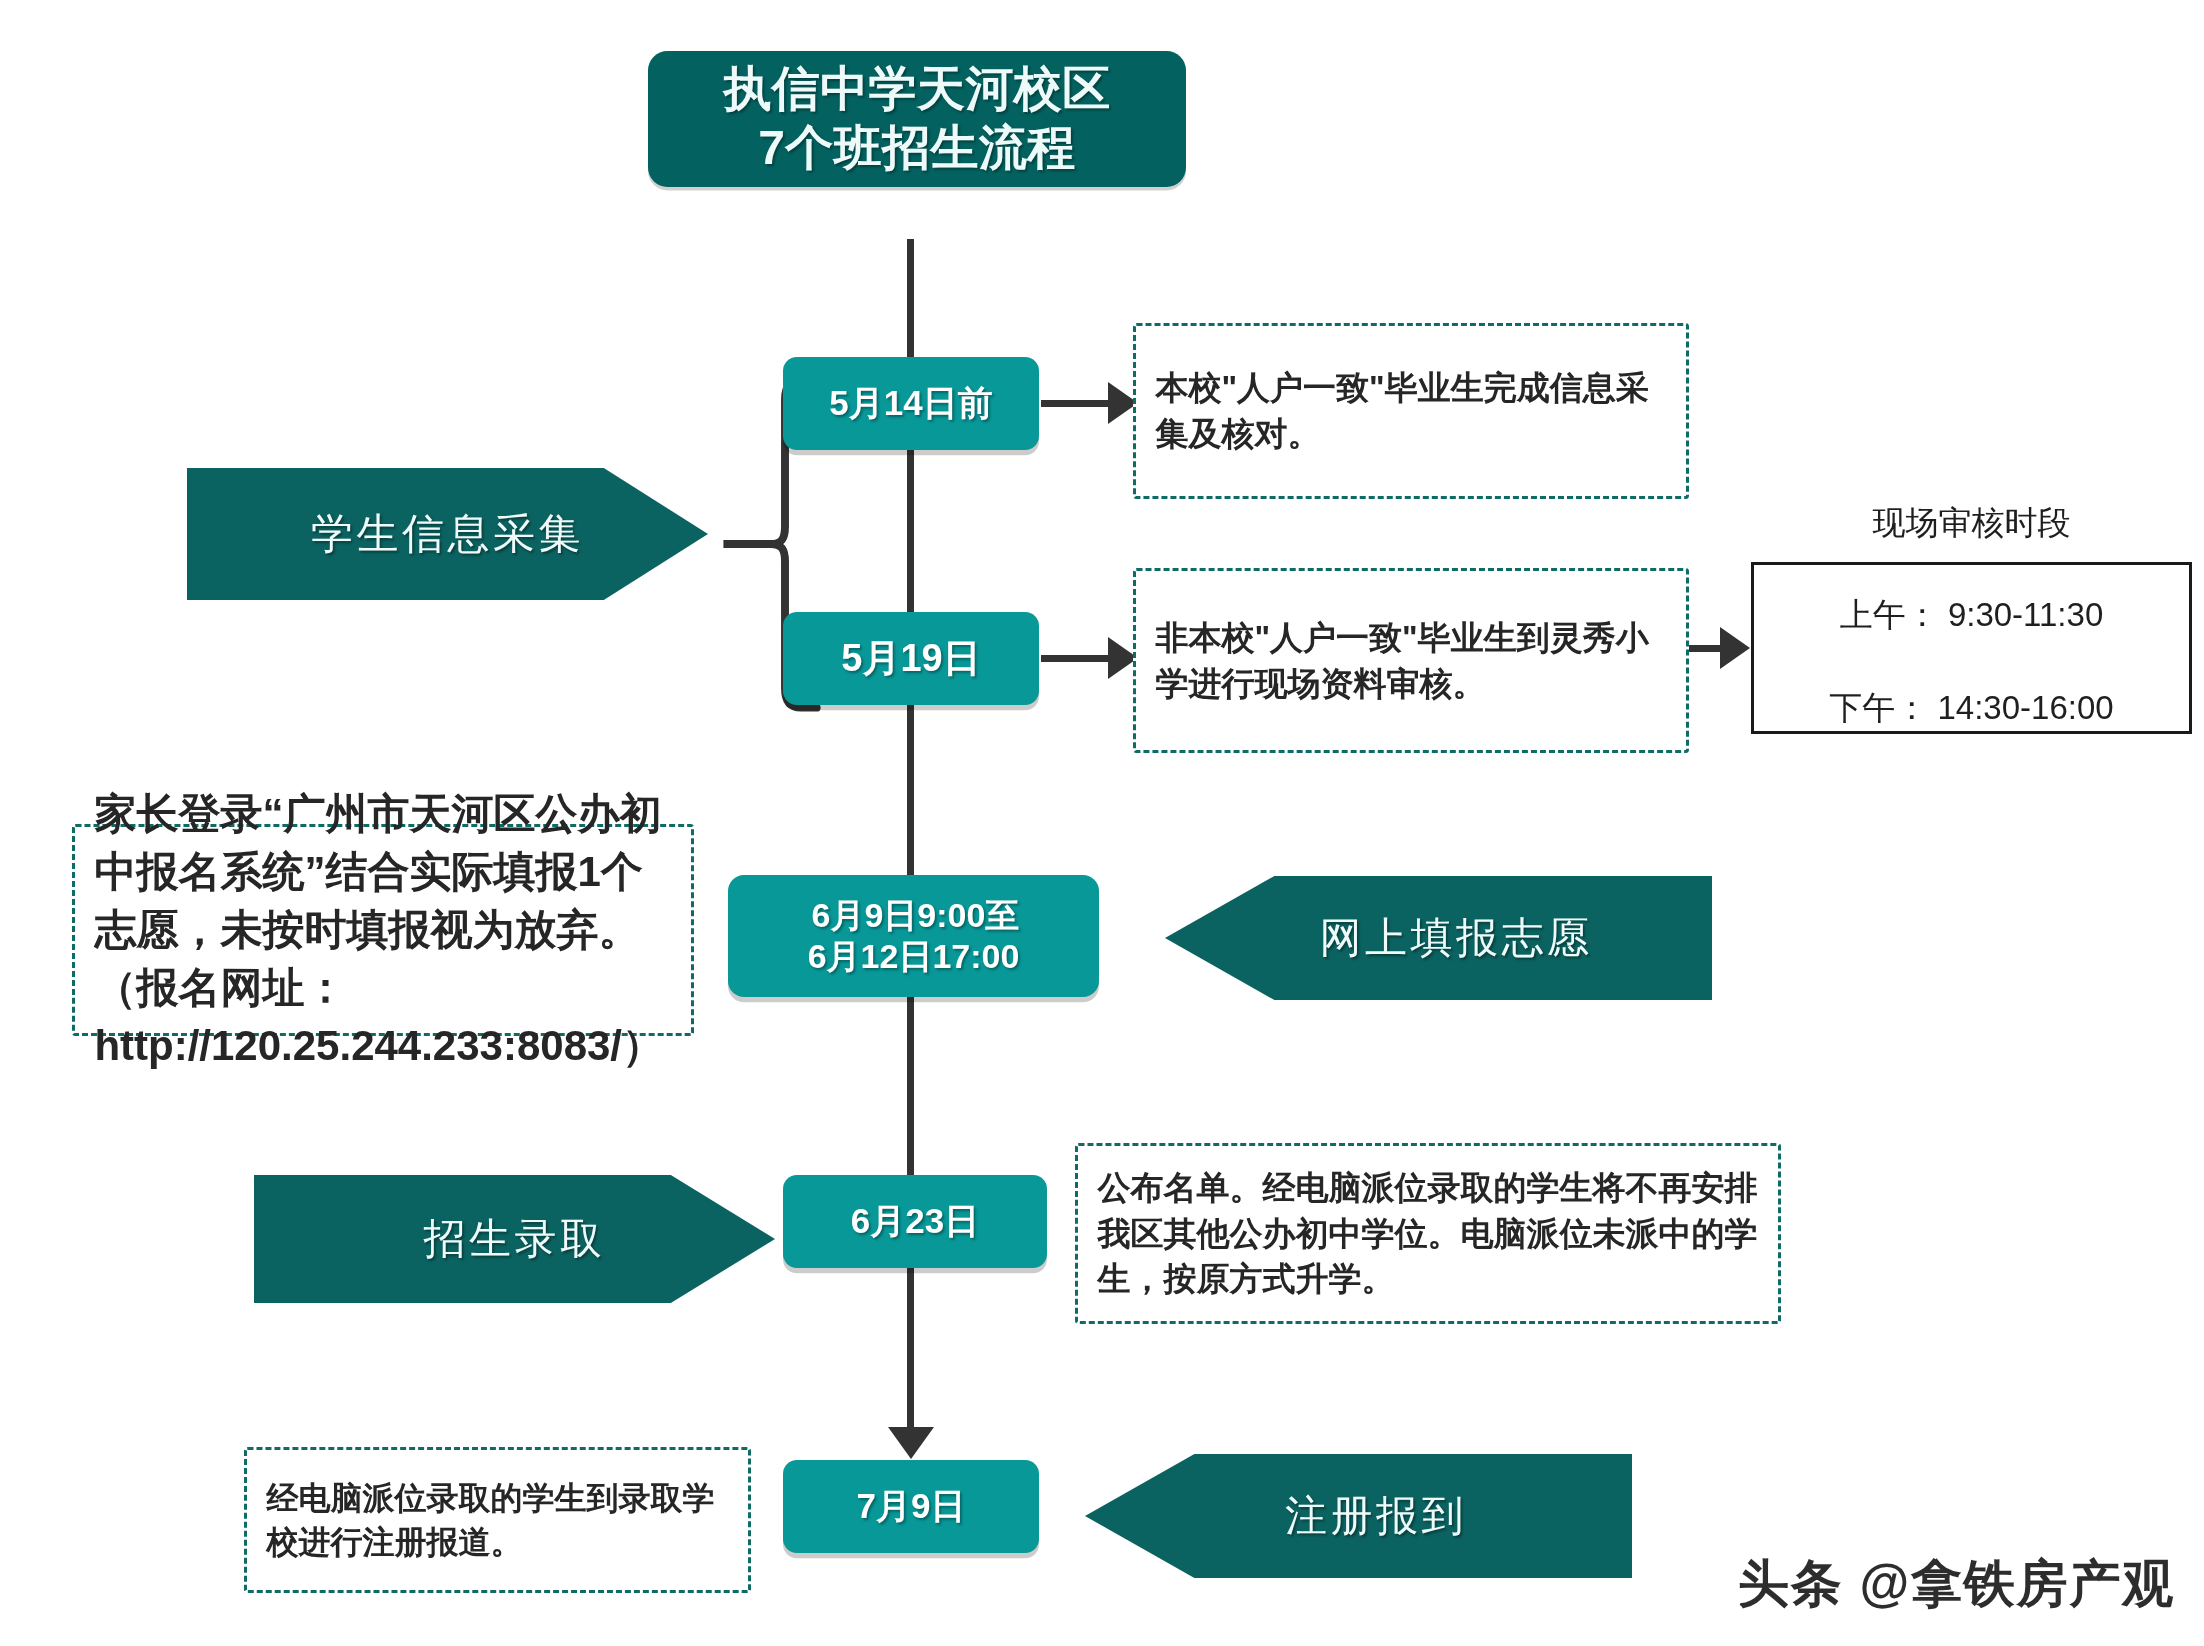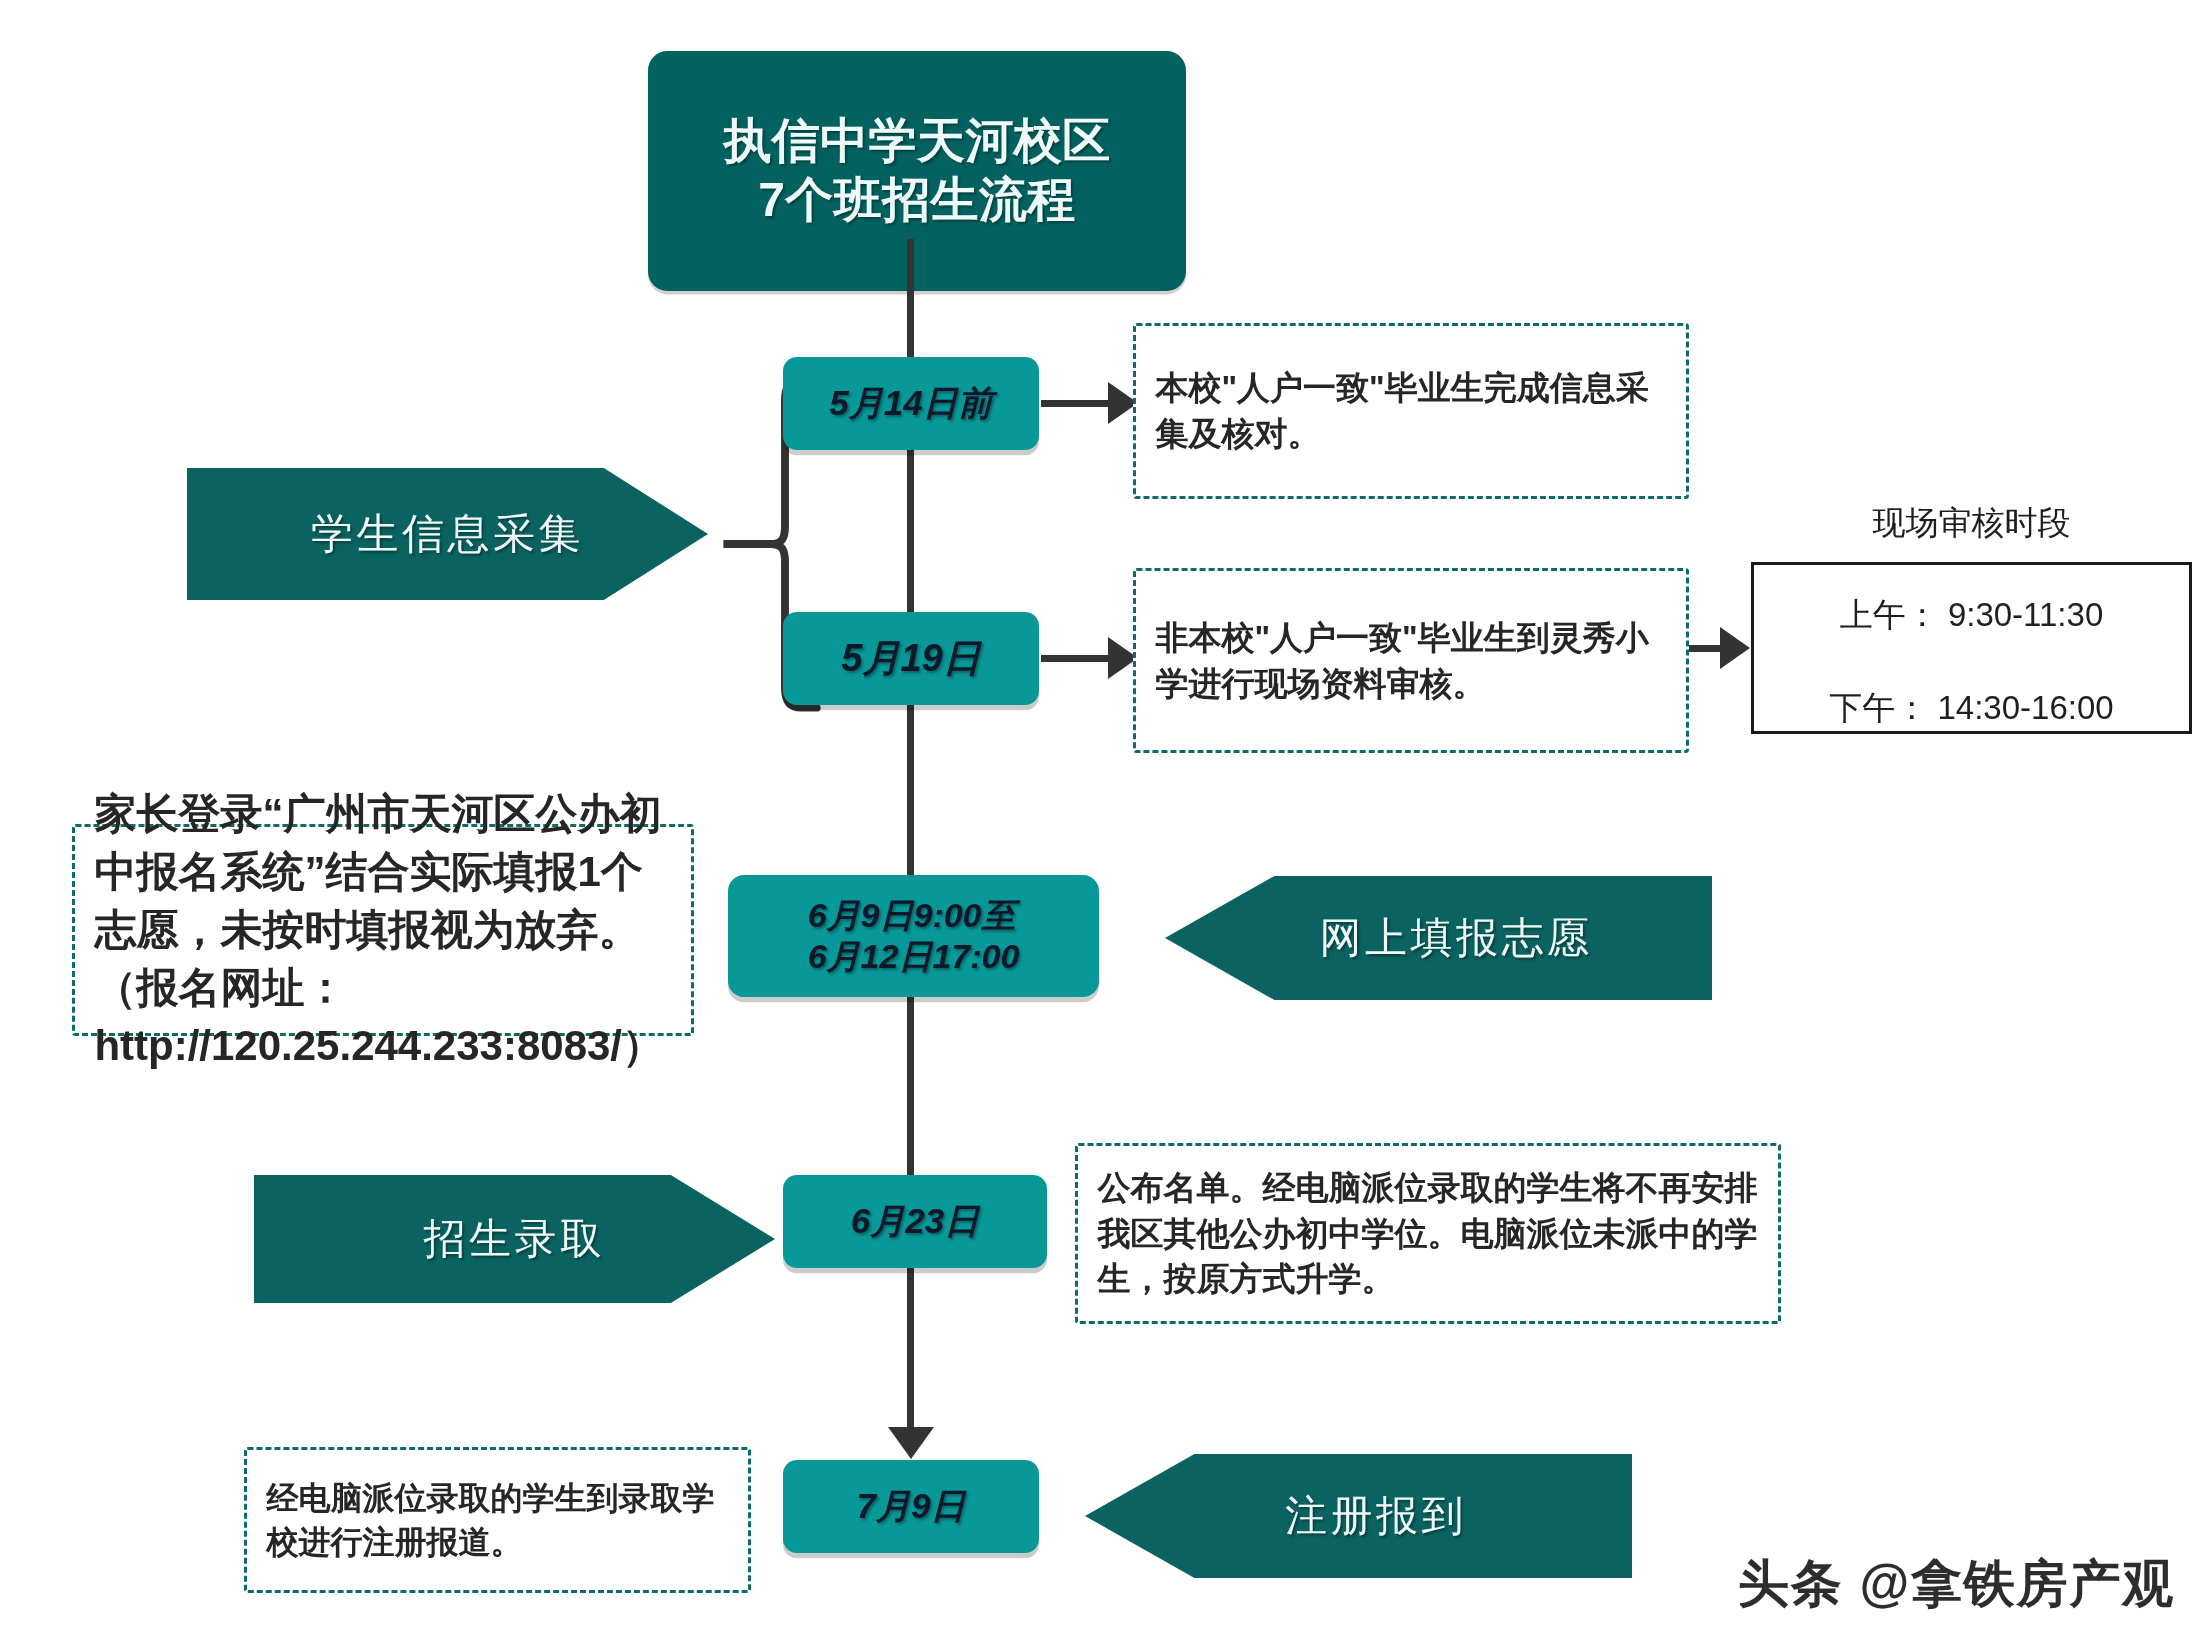--- a/index.html
+++ b/index.html
@@ -13,21 +13,21 @@
     height:1646px;
     background:#ffffff;
     overflow:hidden;
   }
 
   
   .node{position:absolute;box-sizing:border-box;}
 
   
   .title-box{
-    left:648px;top:51px;width:538px;height:240px;
+    left:648px;top:51px;width:538px;height:136px;
     background:#036260;
     border-radius:19.4px;
     display:flex;align-items:center;justify-content:center;
     box-shadow:0 3.5px 0 rgba(0,0,0,.18);
   }
   .title-box .txt{
     color:#eefaf9;
     font-size:48px;
     font-weight:bold;
     line-height:1.22;
@@ -37,26 +37,25 @@
   }
 
   
   .date-box{
     background:#089898;
     border-radius:14px;
     display:flex;align-items:center;justify-content:center;
     box-shadow:0 5.3px 0 rgba(0,0,0,.20);
   }
   .date-box .txt{
-    color:#0f172a;
-    font-weight:bold;
-    text-align:left;
+    color:#ffffff;
+    font-weight:bold;
+    text-align:right;
     line-height:1.22;
     text-shadow:1.8px 1.8px 2.6px rgba(0,0,0,.35);
-    font-style:italic;
   }
   .d1{left:783px;top:357px;width:256px;height:93px;}
   .d1 .txt{font-size:35px;}
   .d2{left:783px;top:612px;width:256px;height:93px;}
   .d2 .txt{font-size:38px;}
   .d3{left:728px;top:875px;width:371px;height:122px;border-radius:16px;}
   .d3 .txt{font-size:34px;}
   .d4{left:783px;top:1175px;width:264px;height:93px;}
   .d4 .txt{font-size:35px;}
   .d5{left:783px;top:1460px;width:256px;height:93px;}

